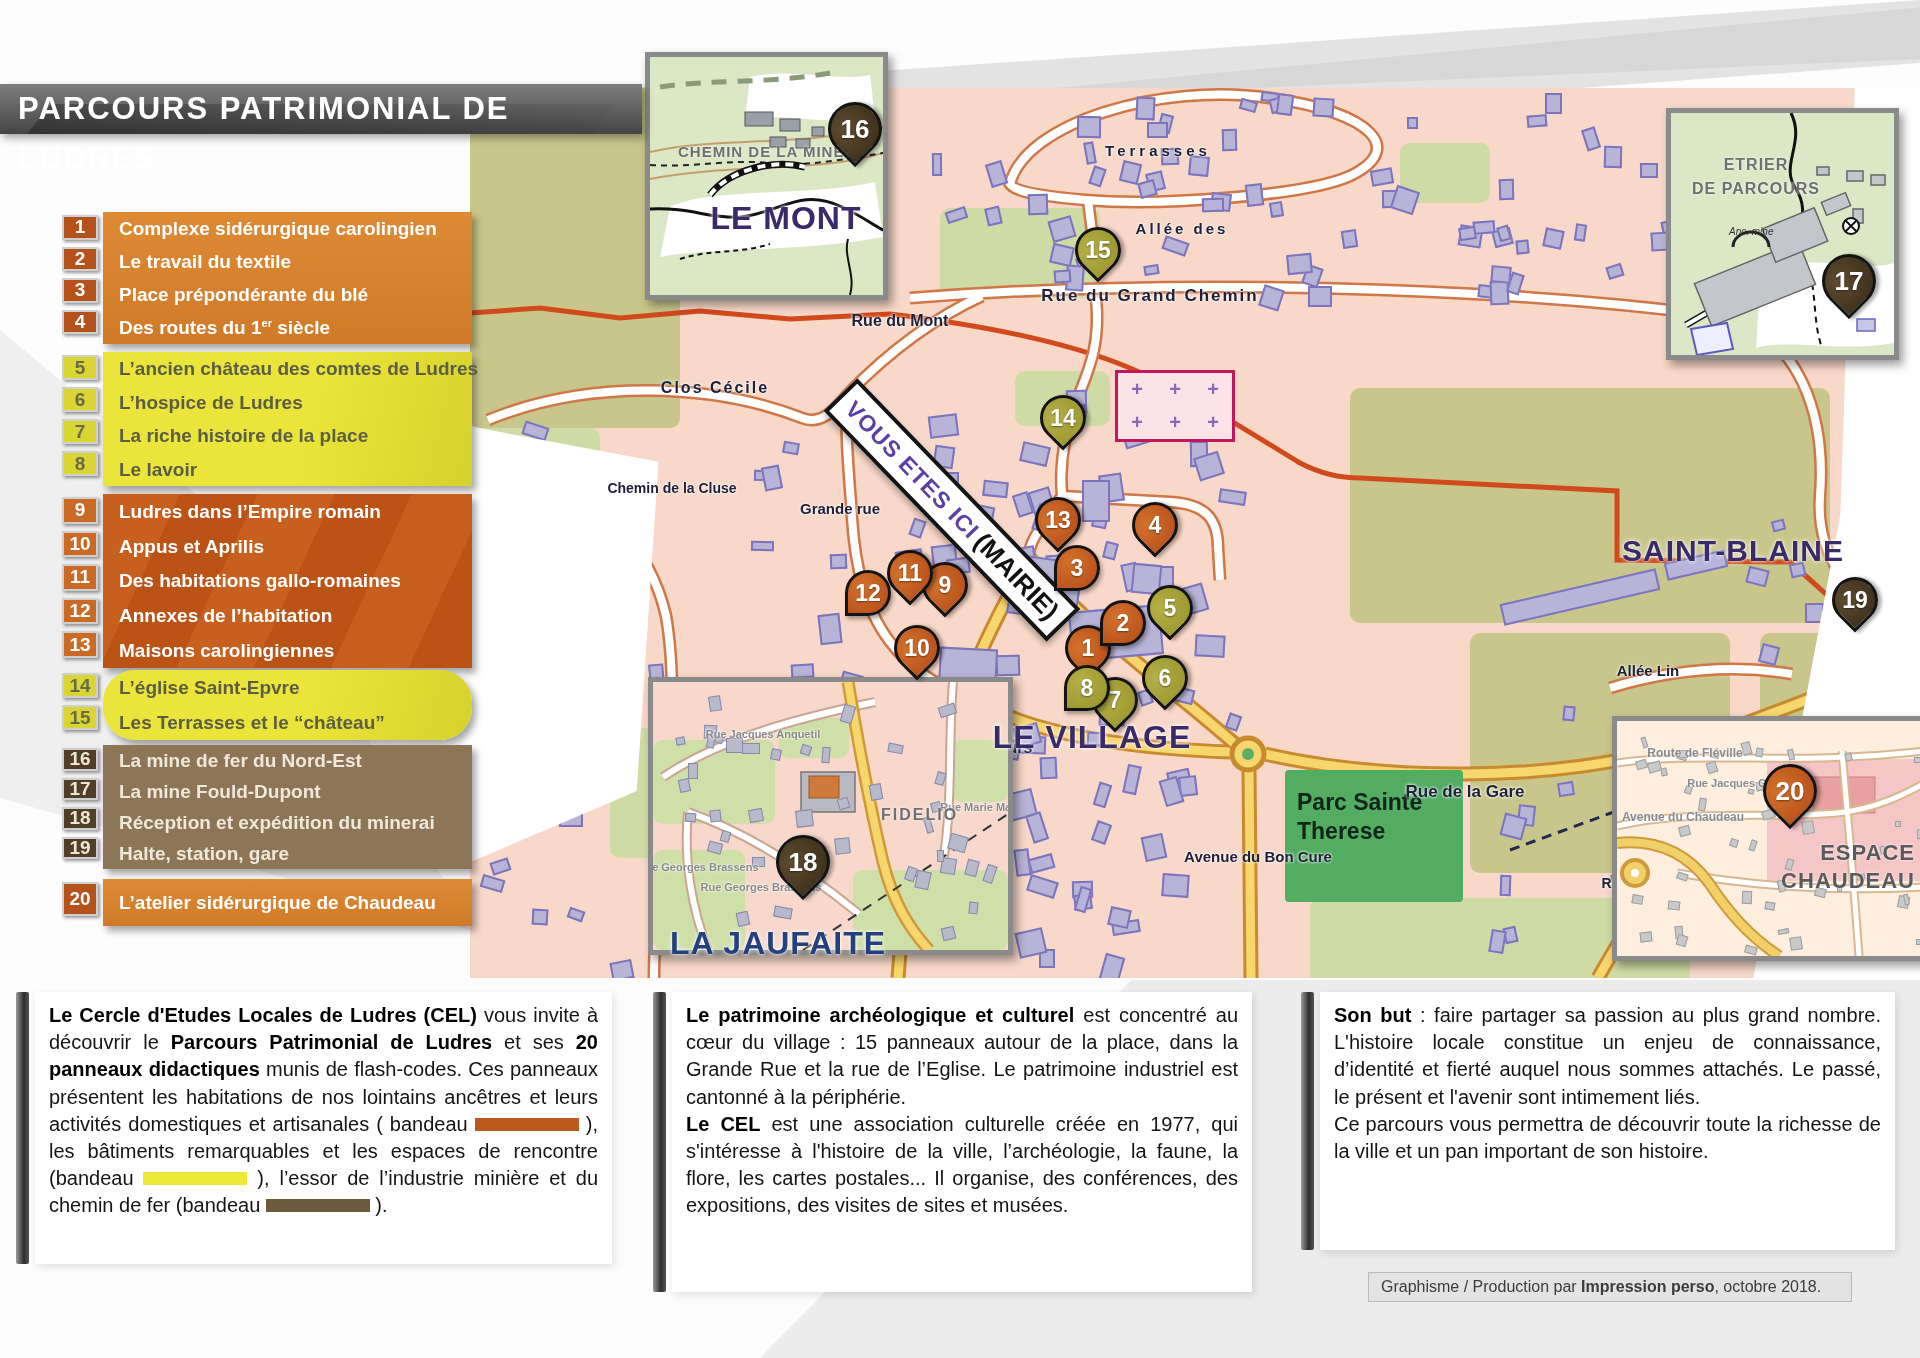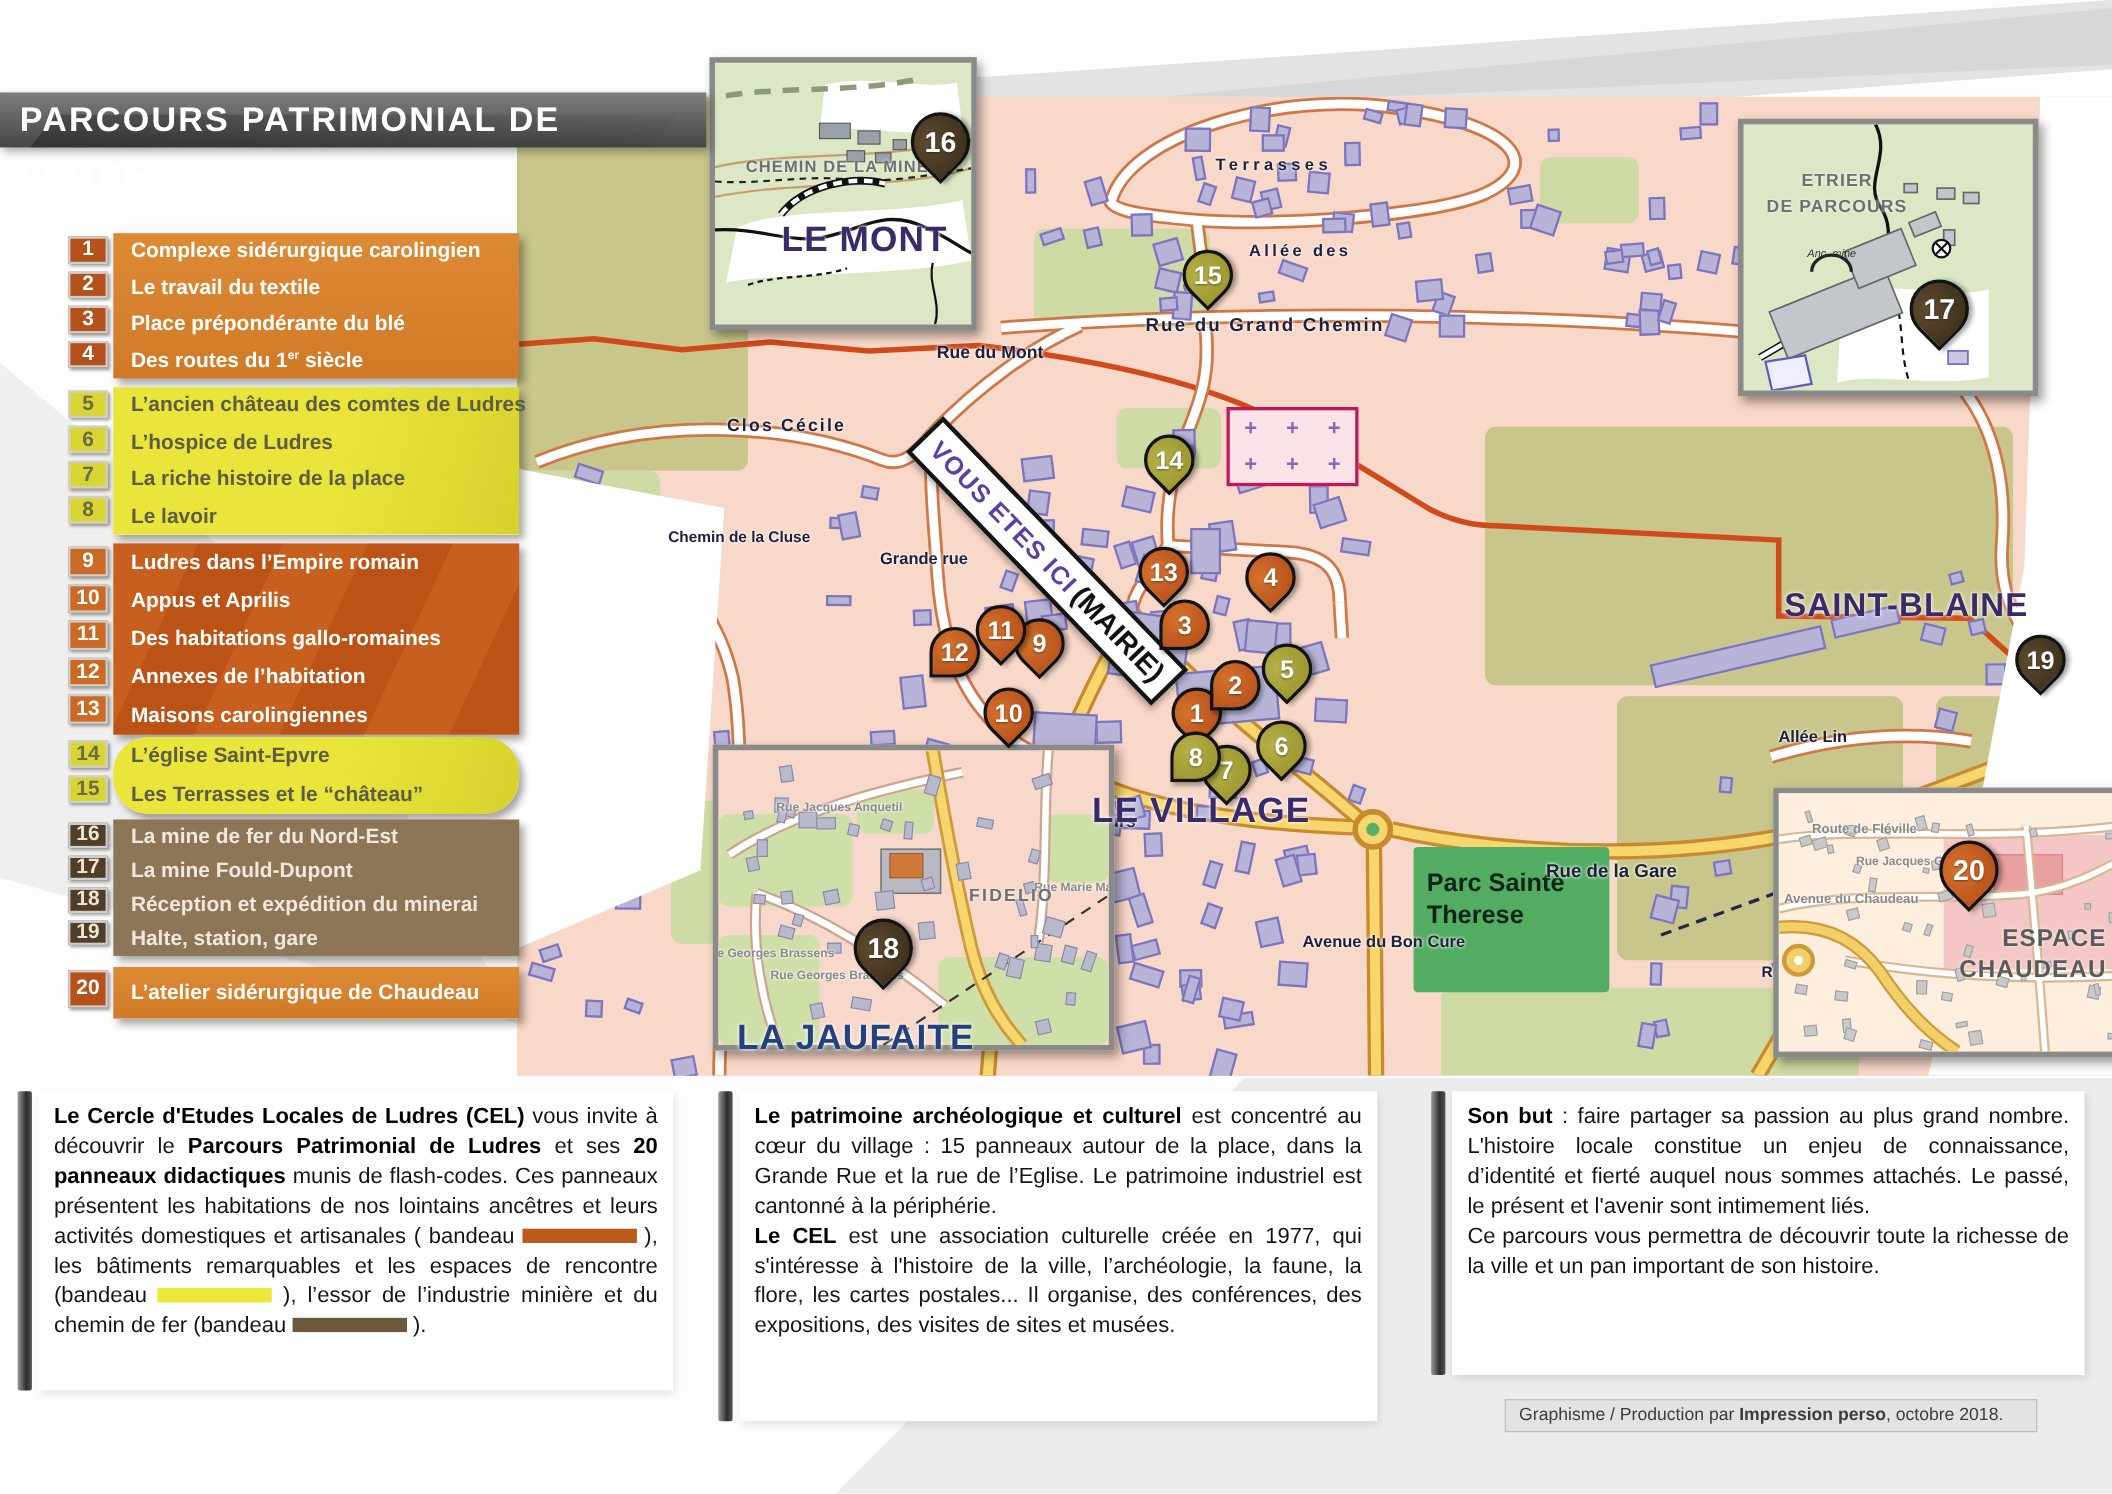--- a/index.html
+++ b/index.html
@@ -81,21 +81,21 @@
             font-size:23px;font-weight:700;color:#fff;text-shadow:0 1px 2px rgba(0,0,0,.45);}
   .pc-orange .bd{background:radial-gradient(circle at 35% 35%,#d4722d,#b34a17);}
   .pc-olive  .bd{background:radial-gradient(circle at 35% 35%,#b5b048,#97912a);}
   .pc-brown  .bd{background:radial-gradient(circle at 35% 35%,#5f4c30,#362a16);}
   .pin-lg{width:54px;height:54px;}
   .pin-lg span{font-size:26px;}
   
   .inset{position:absolute;border:5px solid #8a8a8a;box-shadow:4px 5px 9px rgba(0,0,0,.4);
          overflow:hidden;z-index:5;}
   .i1{left:645px;top:52px;width:233px;height:238px;background:#dbe7c5;}
-  .i2{left:1580px;top:108px;width:223px;height:242px;background:#dbe7c5;padding-left:40px;}
+  .i2{left:1666px;top:108px;width:223px;height:242px;background:#dbe7c5;}
   .i3{left:648px;top:677px;width:355px;height:268px;background:#f7d8ca;}
   .i4{left:1612px;top:716px;width:308px;height:235px;background:#feeedd;}
   .inset svg{position:absolute;left:0;top:0;}
   .ilabel{position:absolute;color:#6f6f6f;font-weight:700;letter-spacing:1px;z-index:6;
           text-shadow:0 0 3px rgba(255,255,255,.9);}
   .i2label{left:10px;top:40px;width:150px;text-align:center;font-size:16px;line-height:1.5;}
   .i4label{right:10px;top:118px;text-align:right;font-size:22px;color:#5a5a5a;line-height:1.25;}
   .i2note{position:absolute;left:58px;top:113px;font-size:10px;font-style:italic;color:#333;z-index:6;}
   
   .bar{position:absolute;width:13px;border-radius:2px;z-index:10;

